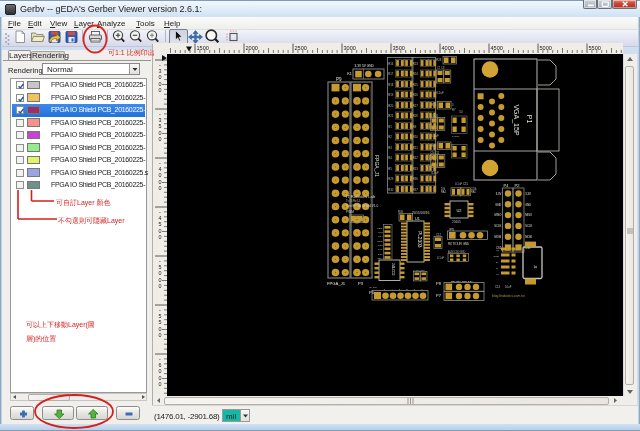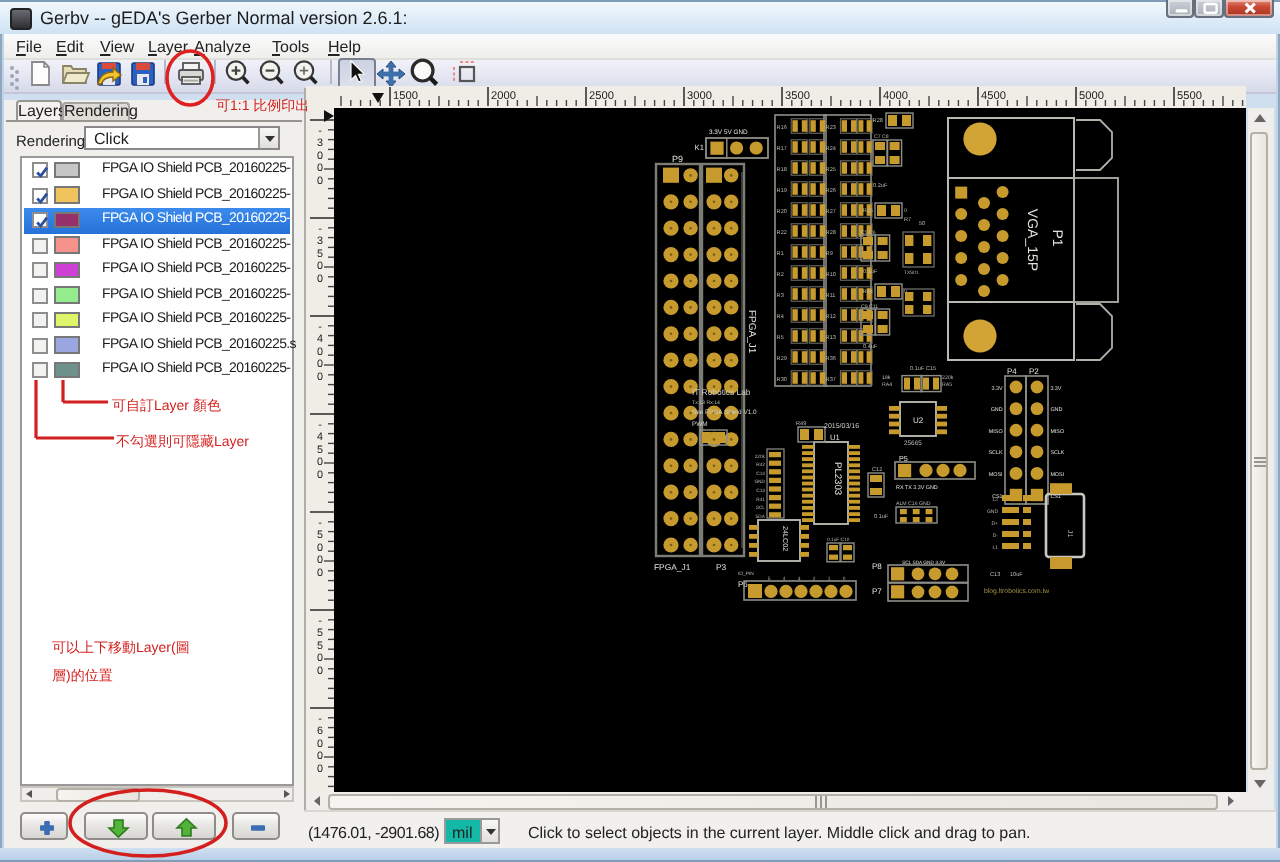--- a/index.html
+++ b/index.html
@@ -35,21 +35,21 @@
 text { font-family:"Liberation Sans", sans-serif; }
 </style></head>
 <body>
 
 <div style="position:absolute;left:0;top:17px;width:2px;height:414px;background:#bdd3ea;border-left:1px solid #8fa8bd;"></div>
 <div style="position:absolute;left:638px;top:17px;width:2px;height:414px;background:#bdd3ea;border-right:1px solid #8fa8bd;"></div>
 <div style="position:absolute;left:0;top:424px;width:640px;height:7px;background:linear-gradient(#cfe0f1,#b9cfe8);border-bottom:1px solid #7f9db9;"></div>
 
 <div id="titlebar">
   <div id="title-ic"></div>
-  <div id="title-tx">Gerbv -- gEDA's Gerber Normal version 2.6.1:</div>
+  <div id="title-tx">Gerbv -- gEDA's Gerber Viewer version 2.6.1:</div>
 </div>
 
 <div class="capbtn" style="left:583px;width:14px;background:linear-gradient(#ccd1d7,#aab1bb);">
  <svg width="14" height="9">
       <rect x="3.8" y="4.6" width="6" height="1.7" rx="0.8" fill="#fff"></rect>
     </svg>
   </div>
 <div class="capbtn" style="left:597px;width:15px;background:linear-gradient(#ccd1d7,#aab1bb);">
  <svg width="15" height="9">
       <rect x="4.3" y="2" width="6" height="4.4" rx="0.8" fill="none" stroke="#fff" stroke-width="1.2"></rect>
@@ -162,21 +162,21 @@
 
 <div id="panel"></div>
 <div style="position:absolute;left:152px;top:44px;width:1px;height:361px;background:#b0aea8;"></div>
 
 <div class="tab" style="left:8px;top:50px;width:23px;height:10px;line-height:9px;background:#f4f2ef;border:1px solid #979590;border-bottom:none;border-radius:2px 2px 0 0;">Layers</div>
 <div class="tab" style="left:31px;top:51px;width:34px;height:9px;line-height:8px;background:#dedcd7;border:1px solid #a5a39e;border-bottom:none;border-radius:2px 2px 0 0;">Rendering</div>
 <div style="position:absolute;left:3px;top:60px;width:148px;height:1px;background:#979590;"></div>
 
 <div id="rendering">Rendering:</div>
 <div id="combo">
-    <span style="position:absolute;left:4px;top:1px">Click</span>
+    <span style="position:absolute;left:4px;top:1px">Normal</span>
   <div style="position:absolute;right:0;top:0;width:10px;height:9.5px;background:linear-gradient(#f8f8f6,#e2e0dc);border-left:1px solid #999;">
   <svg width="10" height="10">
         <path d="M2.5 4 L7.5 4 L5 7 Z" fill="#333"></path>
       </svg></div>
 </div>
 
 <div id="list">
     <div style="position:absolute;left:1px;right:1px;top:0.5px;height:12.5px;">
       <div style="position:absolute;left:3.5px;top:2px;width:8px;height:8px;background:#fff;border:1px solid #8e8e8e;">
         <svg width="8" height="8" viewBox="0 0 8 8" style="position:absolute;left:0;top:0;display:block">
@@ -1120,14 +1120,13 @@
 
 <div id="statusbar">
   <span style="position:absolute;left:2px;top:6px;letter-spacing:-0.25px;">(1476.01, -2901.68)</span>
   <div style="position:absolute;left:70px;top:3px;width:28px;height:13px;background:#14b8a6;border:1px solid #999;">
     <span style="position:absolute;left:3px;top:2px;">mil</span>
     <div style="position:absolute;right:0;top:0;width:9px;height:11px;background:linear-gradient(#f8f8f6,#e2e0dc);border-left:1px solid #999;">
       <svg width="9" height="11">
           <path d="M2 4.5 L7 4.5 L4.5 7.5 Z" fill="#333"></path>
         </svg></div>
   </div>
-  <span style="position:absolute;left:112px;top:6px;">Click to select objects in the current layer. Middle click and drag to pan.</span>
 </div>
 
 </body></html>

